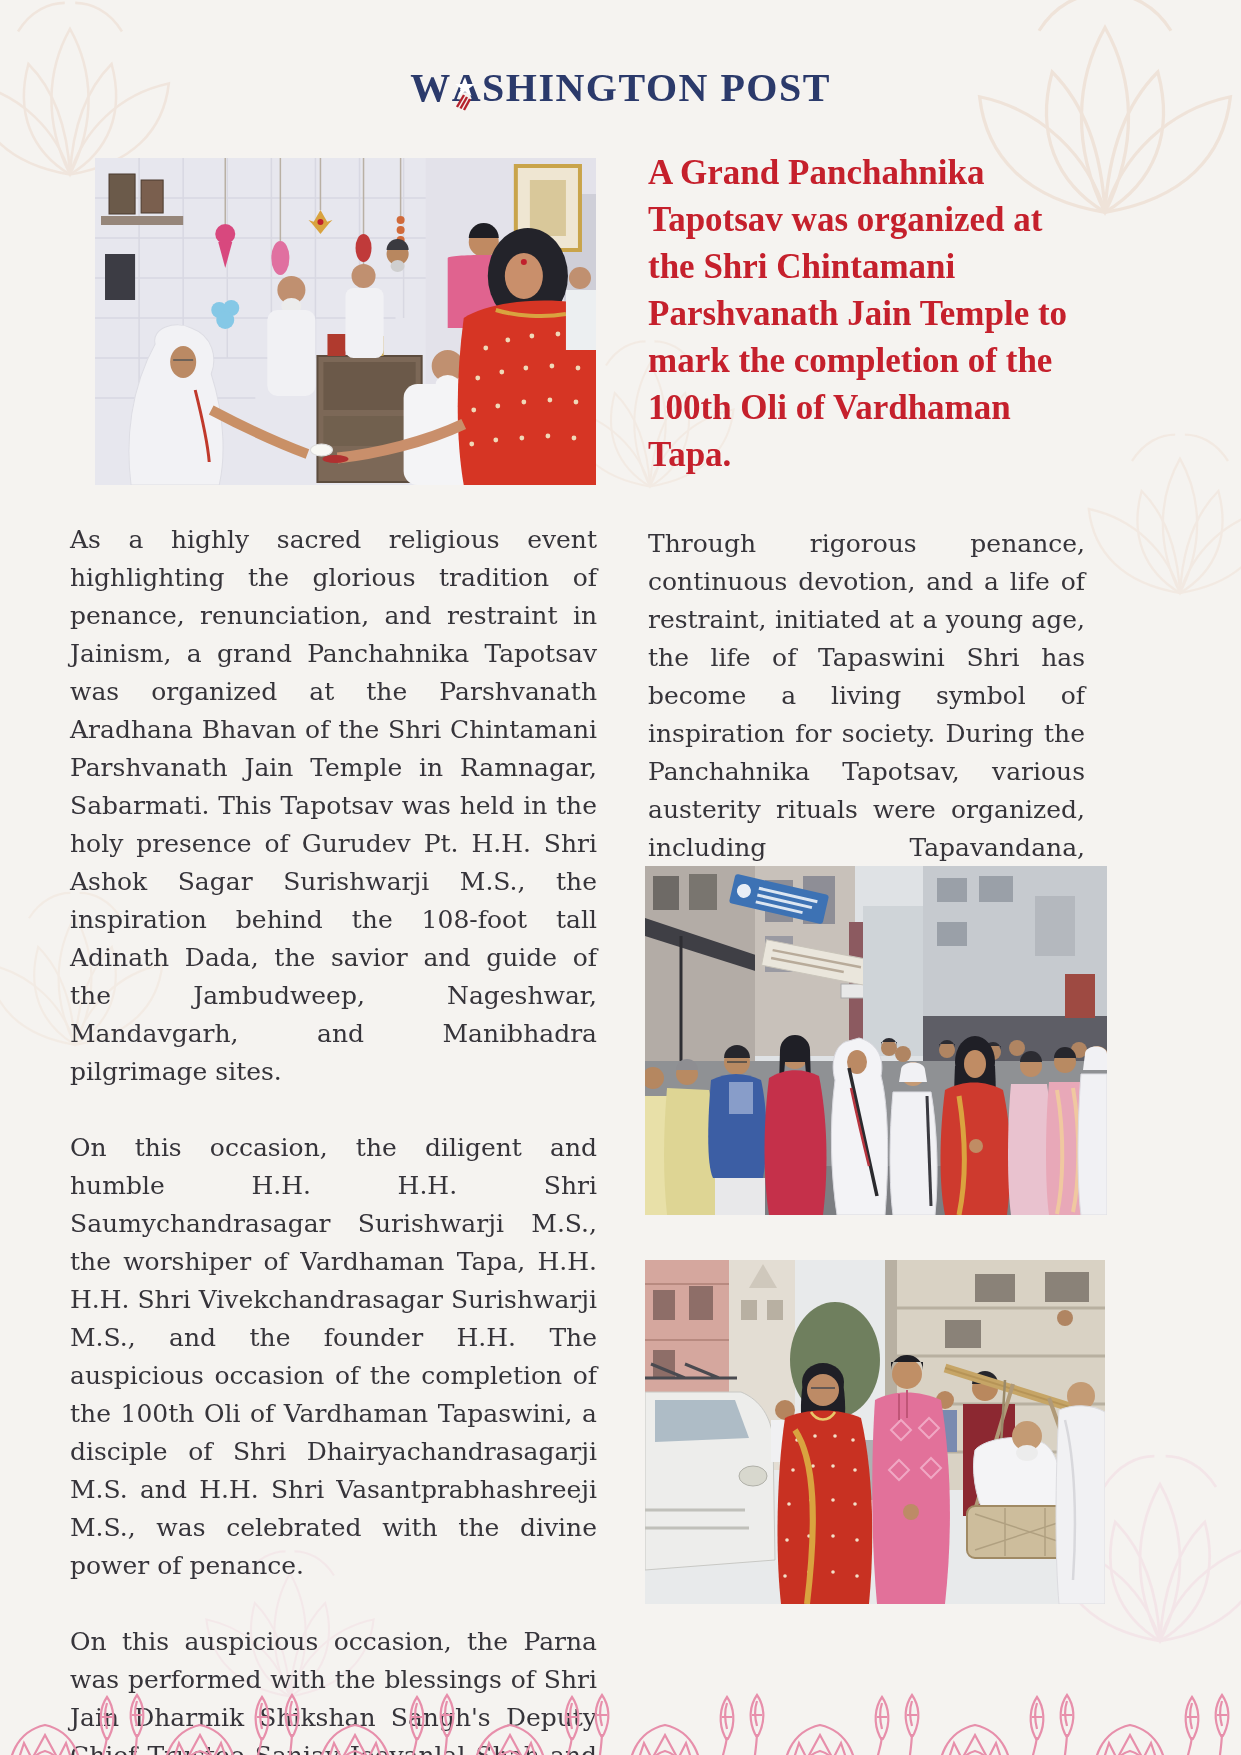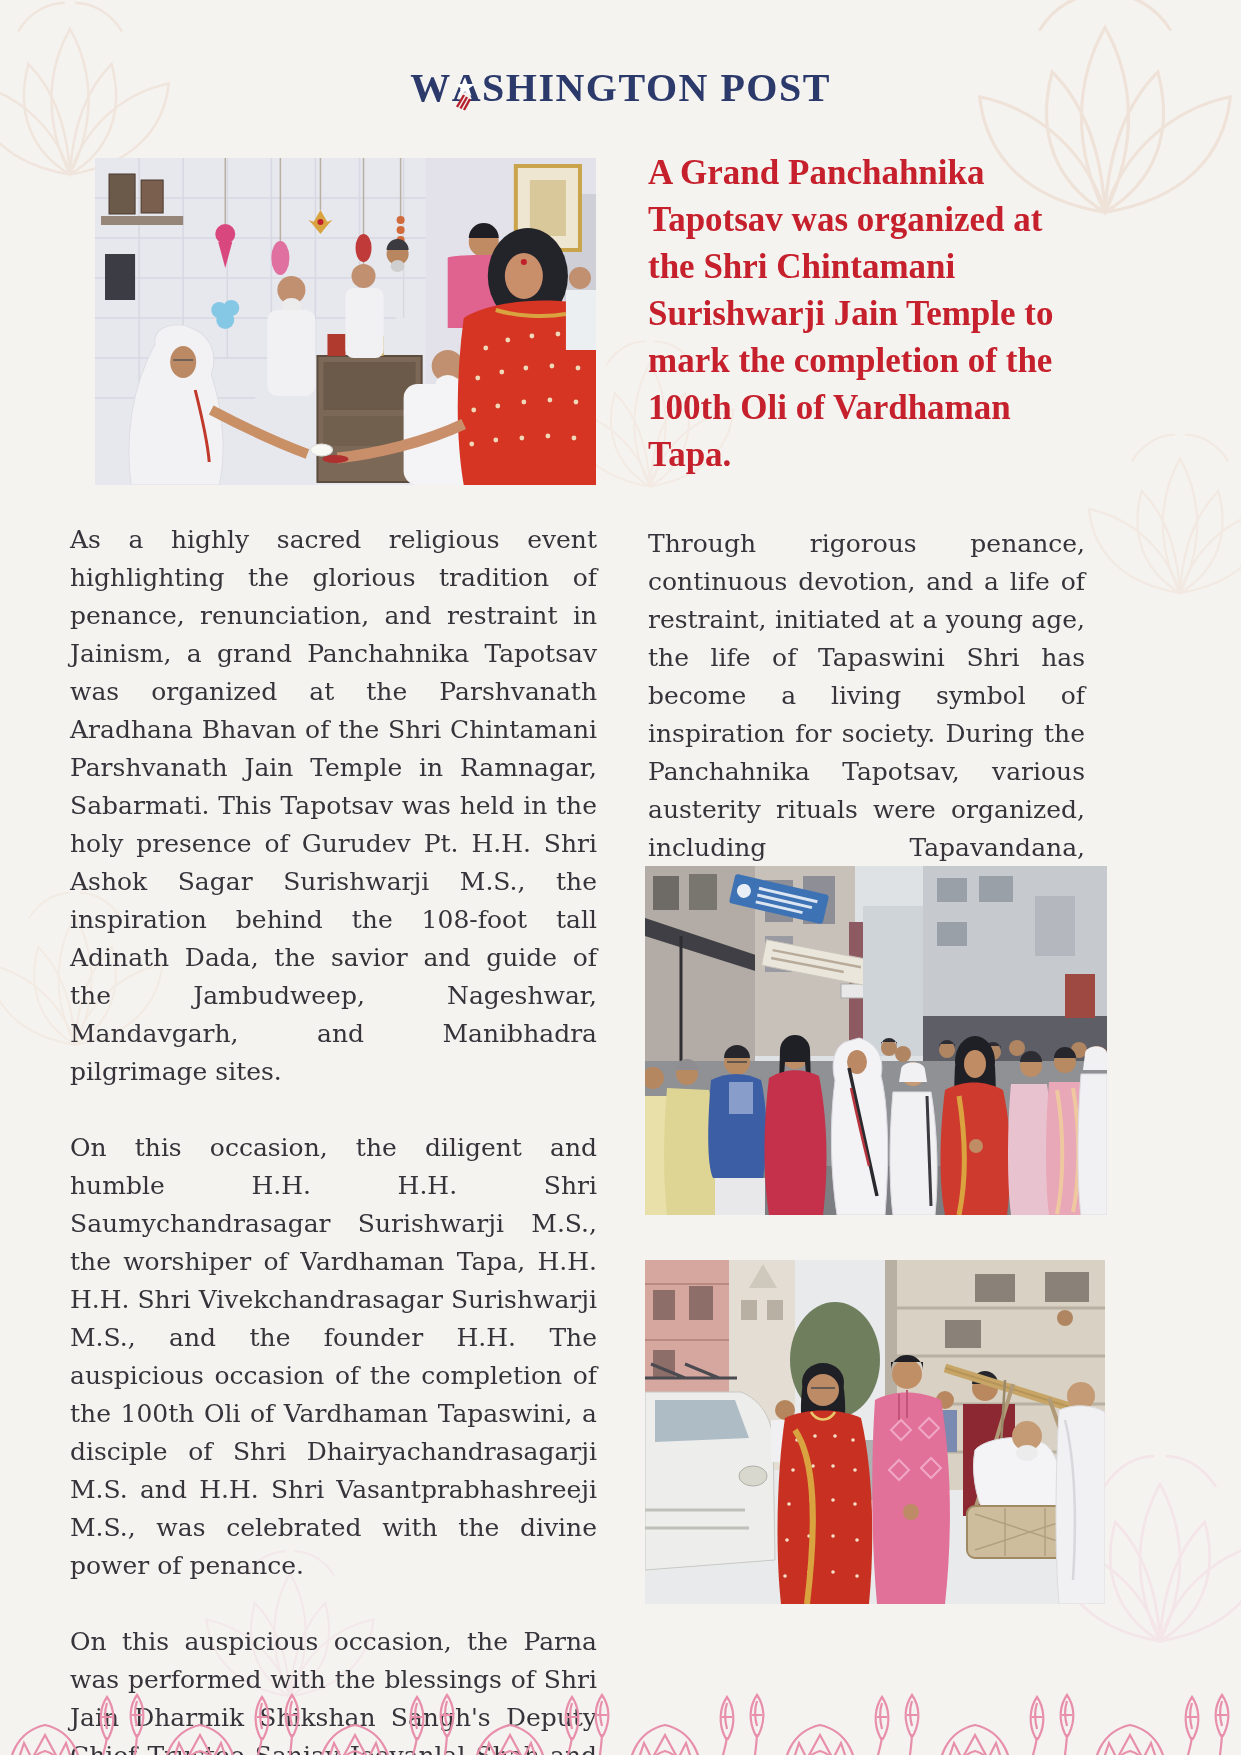--- a/index.html
+++ b/index.html
@@ -85,21 +85,21 @@
     <span>W</span><span class="logo-a"><span>A</span><svg viewBox="0 0 30 40" width="30" height="40">
         <polygon points="15,6 17.5,13 25,13 19,17.5 21.5,25 15,20.5 8.5,25 11,17.5 5,13 12.5,13" fill="#ffffff"></polygon>
         <g stroke="#b5232e" stroke-width="2.4" fill="none">
           <path d="M7,36 L14,24"></path>
             <path d="M10.5,37.5 L17,26"></path>
             <path d="M14,39 L20,28"></path>
         </g>
       </svg></span><span>SHINGTON POST</span>
   </div>
 
-  <div class="headline">A Grand Panchahnika Tapotsav was organized at the Shri Chintamani Surishwarji Jain Temple to mark the completion of the 100th Oli of Vardhaman Tapa.</div>
+  <div class="headline">A Grand Panchahnika Tapotsav was organized at the Shri Chintamani Parshvanath Jain Temple to mark the completion of the 100th Oli of Vardhaman Tapa.</div>
 
   <div class="photo" id="photo1">
     <svg viewBox="0 0 500 327" preserveAspectRatio="none">
       <rect width="500" height="327" fill="#e7e7ee"></rect>
       <g stroke="#d8d8e2" stroke-width="1.5">
         <path d="M0,40 H340 M0,80 H340 M0,120 H340 M0,160 H300 M0,200 H220 M0,240 H160"></path>
         <path d="M44,0 V260 M88,0 V300 M132,0 V200 M176,0 V180 M220,0 V200 M264,0 V180 M308,0 V160"></path>
       </g>
       <rect x="330" y="0" width="170" height="327" fill="#e3e2ea"></rect>
       <rect x="468" y="36" width="32" height="210" fill="#cfcfd8"></rect>

